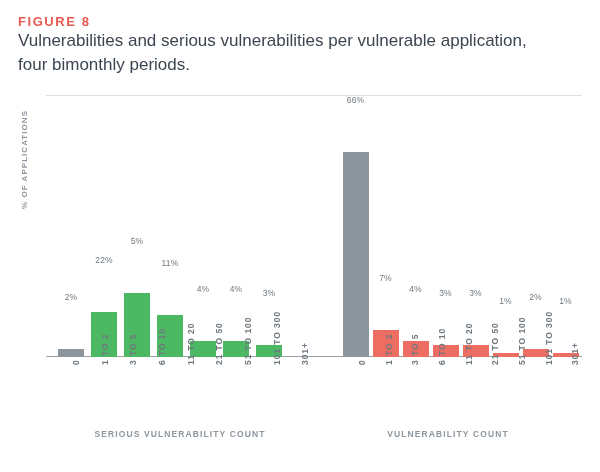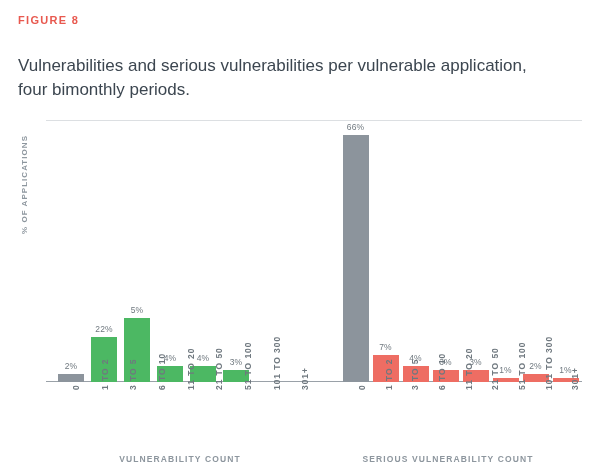--- a/index.html
+++ b/index.html
@@ -17,26 +17,26 @@
 
   .page {
     position: relative;
     width: 600px;
     height: 472px;
     box-sizing: border-box;
     padding: 14px 18px 0 18px;
   }
 
   .figure-label {
-    font-size: 11px;
+    font-size: 13px;
     font-weight: bold;
     letter-spacing: 0.12em;
     color: #e8594f;
     text-transform: uppercase;
-    margin-bottom: 28px;
+    margin-bottom: 0;
   }
 
   .title {
     font-size: 17px;
     line-height: 1.42;
     color: #3c4650;
     font-weight: normal;
     margin: 0 0 12px 0;
     max-width: 540px;
   }
@@ -109,20 +109,21 @@
 
   .bar-slot {
     position: relative;
     width: 30px;
     margin-right: 3px;
     height: 262px;
     display: flex;
     flex-direction: column;
     justify-content: flex-end;
     align-items: center;
+    gap: 44px;
   }
   .group.g1 { padding-left: 10px; box-sizing: border-box; }
   .group.g2 { padding-left: 28px; box-sizing: border-box; }
 
   .bar {
     width: 26px;
     background: #4cb863;
   }
   .group.g2 .bar { background: #ee6d63; }
   .bar.zero { background: #8c949c !important; }
@@ -207,20 +208,24 @@
           </div>
           <div class="bar-slot">
             <div class="bar-value">22%</div>
             <div class="bar" style="height:45px"></div>
           </div>
           <div class="bar-slot">
             <div class="bar-value">5%</div>
             <div class="bar" style="height:64px"></div>
           </div>
           <div class="bar-slot">
+            <div class="bar-value">11%</div>
+            <div class="bar" style="height:42px"></div>
+          </div>
+          <div class="bar-slot">
             <div class="bar-value">4%</div>
             <div class="bar" style="height:16px"></div>
           </div>
           <div class="bar-slot">
             <div class="bar-value">4%</div>
             <div class="bar" style="height:16px"></div>
           </div>
           <div class="bar-slot">
             <div class="bar-value">3%</div>
             <div class="bar" style="height:12px"></div>
@@ -320,18 +325,18 @@
         <div class="tick">
             <span>101 TO 300</span>
           </div>
         <div class="tick">
             <span>301+</span>
           </div>
       </div>
     </div>
 
     <div class="axis-titles">
+      <div class="axis-title">SERIOUS VULNERABILITY COUNT</div>
       <div class="axis-title">VULNERABILITY COUNT</div>
-      <div class="axis-title">SERIOUS VULNERABILITY COUNT</div>
     </div>
 
   </div>
 </div>
 
 </body></html>

